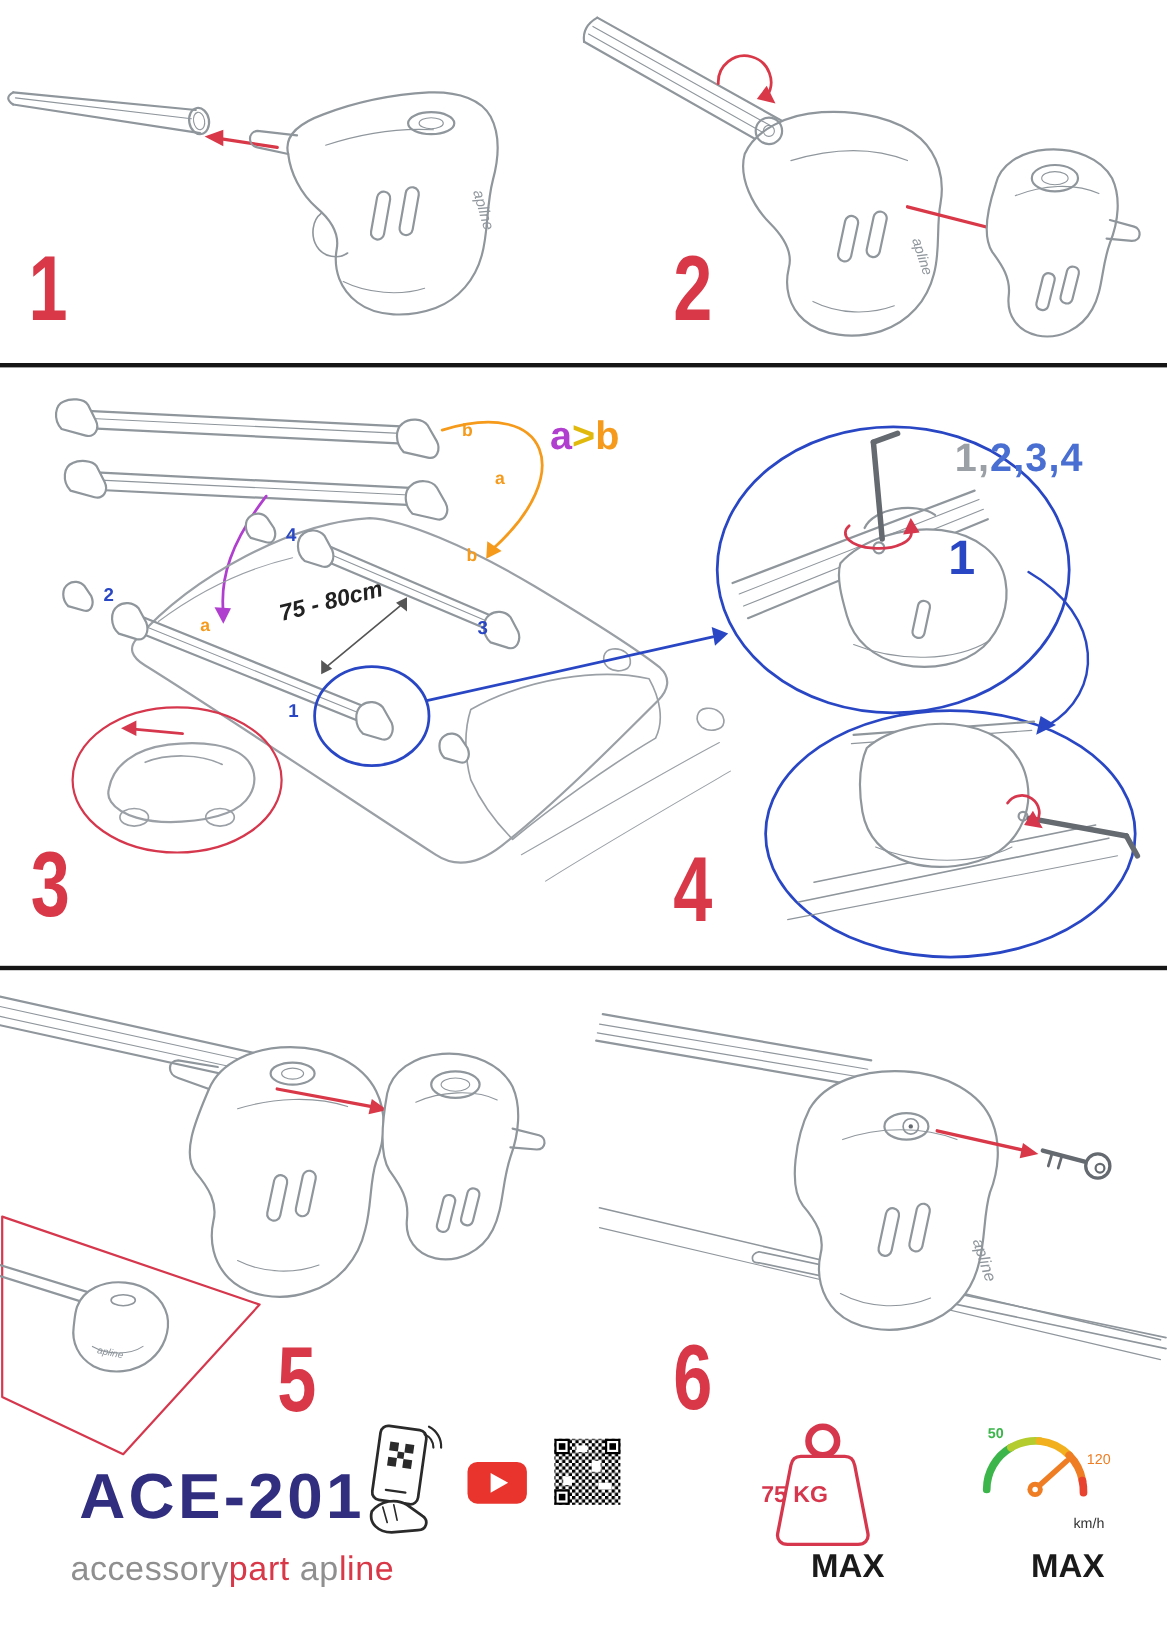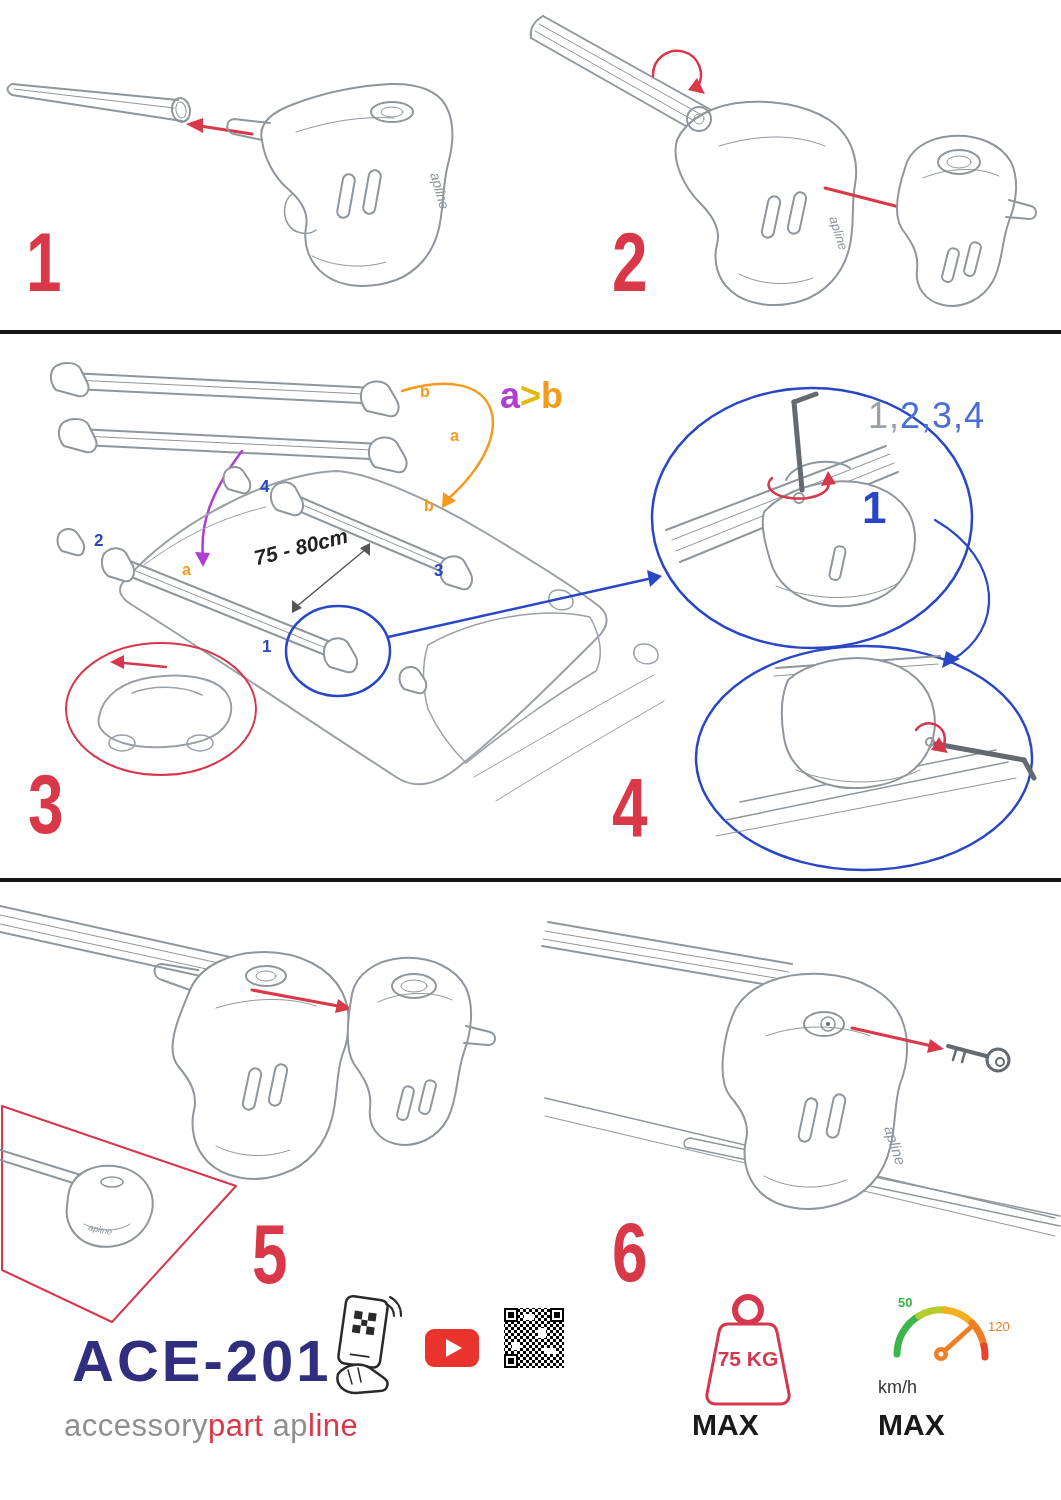--- a/index.html
+++ b/index.html
@@ -7,32 +7,32 @@
   body{font-family:"Liberation Sans",sans-serif}
   .page{position:relative;width:1061px;height:1500px;background:#fff;margin:0 auto;overflow:hidden}
   .abs{position:absolute}
   .lbl{position:absolute;line-height:1;white-space:nowrap}
   .num{color:#d93848;font-weight:700;font-size:84px;transform:scaleX(.76);transform-origin:left top;letter-spacing:-2px}
   .divider{position:absolute;left:0;width:1061px;height:4px;background:#161616}
   .pos{font-size:17px;font-weight:700;color:#2947c5}
   .olbl{font-size:16px;font-weight:700;color:#f59a1a}
   .formula{font-size:36px;font-weight:700}
   .formula .fa{color:#b03ecf}.formula .fgt{color:#e0b90c}.formula .fb{color:#f59a1a}
-  .seq{font-size:36px;font-weight:400;letter-spacing:1px}
+  .seq{font-size:36px;font-weight:700;letter-spacing:1px}
   .seq .sg{color:#9aa0a6}.seq .sb{color:#4a6fd3}
   .callout1{font-size:44px;font-weight:700;color:#2947c5}
   .measure{font-size:21px;font-style:italic;font-weight:600;color:#222;transform:rotate(-14deg);transform-origin:left top}
   .model{font-size:58px;font-weight:700;color:#312e80;letter-spacing:3px}
   .brandline{font-size:31px;font-weight:500;letter-spacing:.5px}
   .brandline .bg1{color:#8f8f8f}.brandline .br1{color:#d93848}
-  .wval{font-size:21px;font-weight:700;color:#d6374d;text-align:center}
-  .maxlbl{font-size:30px;font-weight:700;color:#1a1a1a;text-align:left}
+  .wval{font-size:21px;font-weight:700;color:#d6374d;text-align:left}
+  .maxlbl{font-size:30px;font-weight:700;color:#1a1a1a;text-align:right}
   .spdlow{font-size:13px;font-weight:700;color:#3cb54a}
   .spdhigh{font-size:13px;font-weight:400;color:#ef7d23}
-  .spdunit{font-size:18px;color:#333;text-align:left}
+  .spdunit{font-size:13px;color:#333;text-align:right}
 </style>
 </head>
 <body>
 
 <div class="page">
 
   <svg class="abs" style="left:0;top:24px" width="520" height="300" viewBox="0 0 520 300">
     <g stroke="#8f969c" stroke-width="2" fill="none" stroke-linecap="round" stroke-linejoin="round">
       <g>
         <path d="M12,60 Q3,65 12,71"></path>

